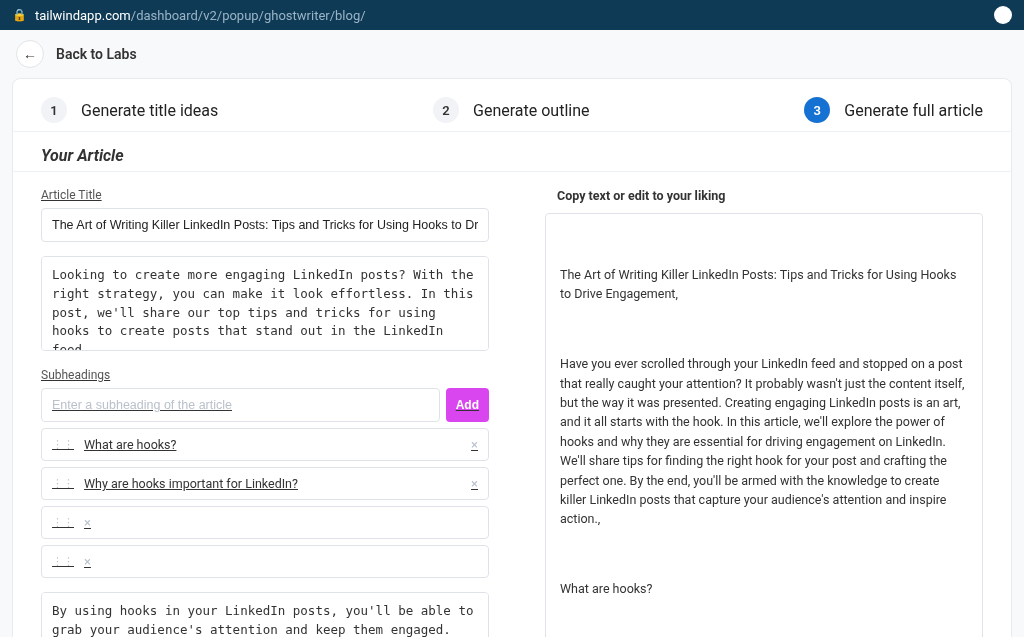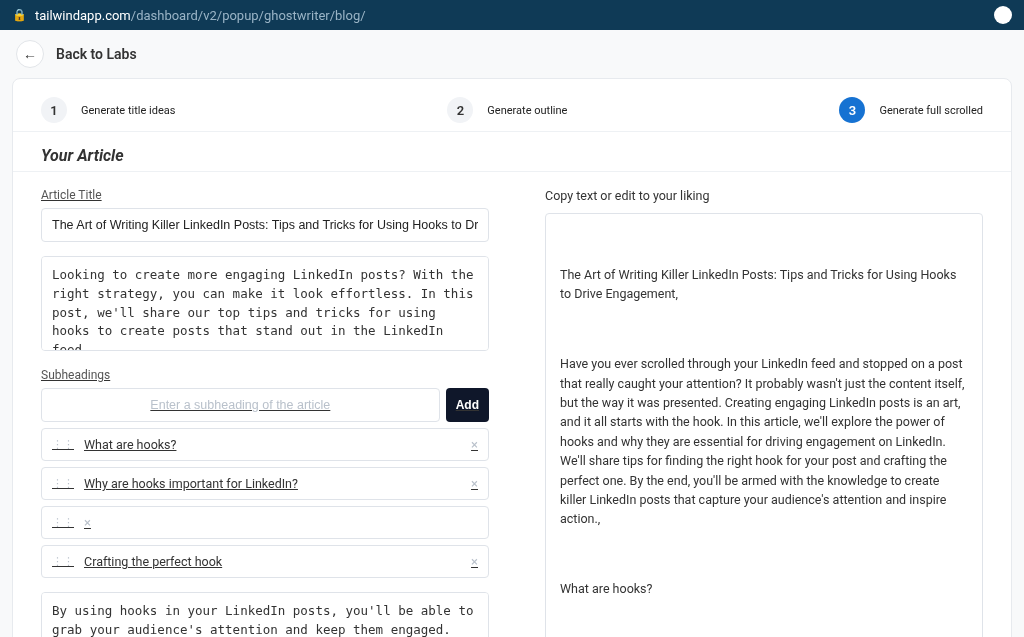--- a/index.html
+++ b/index.html
@@ -43,53 +43,53 @@
     display: flex; justify-content: space-between; padding: 18px 28px 8px 28px;
     border-bottom: 1px solid #eef1f4;
   }
   .step { display:flex; align-items:center; gap:14px; }
   .step-num {
     width: 26px; height: 26px; border-radius: 50%; background: #f1f3f6;
     display:flex; align-items:center; justify-content:center;
     font-weight:600; font-size:13px; color:#333;
   }
   .step.active .step-num { background: #1672d2; color:#fff; }
-  .step-label { font-size: 11px; color:#222;text-align:right; }
+  .step-label { font-size: 16px; color:#222;text-align:right; }
   .section-title { font-weight: 700; font-size: 16px; padding: 14px 28px 6px 28px; font-style: italic; }
   .divider { height:1px; background:#eef1f4; }
   .cols {
     display:flex; gap: 56px; padding: 16px 28px 0 28px;
   }
   .left { flex: 0 0 448px; }
   .right { flex: 1; display:flex; flex-direction:column; }
   .field-label { font-size: 12px; color:#555; margin-bottom: 6px; display:block; }
   .input-text {
     width:100%; border:1px solid #dfe3e9; border-radius:4px;
     padding: 9px 10px; font-size: 12.5px; color:#222; background:#fff;
   }
   .textarea {
     width:100%; border:1px solid #dfe3e9; border-radius:4px;
     padding: 9px 10px; font-size: 12.5px; color:#333; background:#fff;
     line-height:1.5; resize:none;
   }
   .group { margin-bottom: 14px; text-decoration: underline; }
   .sub-row { display:flex; gap:6px; margin-bottom:6px; }
-  .sub-row .input-text { flex:1;text-align:center; }
+  .sub-row .input-text { flex:1; }
   .add-btn {
-    background:#0f172a; color:#fff; border:none; border-radius:4px;
+    background:#d946ef; color:#fff; border:none; border-radius:4px;
     padding: 0 10px; font-size:12px; font-weight:600; cursor:pointer;text-align:center;
   }
   .sub-item {
     display:flex; align-items:center; border:1px solid #dfe3e9; border-radius:4px;
     padding:8px 10px; margin-bottom:6px; font-size:12.5px; color:#333; background:#fff;
   }
   .drag-icon { color:#b9c1cb; margin-right:10px; font-size:11px; }
   .sub-item .txt { flex:1; }
   .close-icon { color:#b9c1cb; font-size:13px; cursor:pointer; }
-  .copy-label { font-weight:400; font-size:12.5px; margin-bottom:10px; }
+  .copy-label { font-weight:700; font-size:12.5px; margin-bottom:10px;margin-left:12px; }
   .preview-box {
     flex:1; border:1px solid #dfe3e9; border-radius:4px; background:#fff;
     padding: 12px 14px; font-size:12.5px; line-height:1.55; color:#333;
     white-space: pre-wrap; overflow:auto; min-height:420px;
   }
   .preview-box p { margin-bottom:12px; }
   input::placeholder { color:#b9c1cb; }
 </style>
 </head>
 <body>
@@ -114,21 +114,21 @@
     <div class="step">
       <div class="step-num">1</div>
       <div class="step-label">Generate title ideas</div>
     </div>
     <div class="step">
       <div class="step-num">2</div>
       <div class="step-label">Generate outline</div>
     </div>
     <div class="step active">
       <div class="step-num">3</div>
-      <div class="step-label">Generate full scrolled</div>
+      <div class="step-label">Generate full article</div>
     </div>
   </div>
 
   <div class="section-title">Your Article</div>
   <div class="divider"></div>
 
   <div class="cols">
     <div class="left">
 
       <div class="group">
@@ -155,21 +155,20 @@
           <span class="drag-icon">⋮⋮</span>
           <span class="txt">Why are hooks important for LinkedIn?</span>
           <span class="close-icon">×</span>
         </div>
         <div class="sub-item">
           <span class="drag-icon">⋮⋮</span>
           <span class="close-icon">×</span>
         </div>
         <div class="sub-item">
           <span class="drag-icon">⋮⋮</span>
-          <span class="txt">Crafting the perfect hook</span>
           <span class="close-icon">×</span>
         </div>
       </div>
 
       <div class="group">
         <textarea class="textarea" rows="4" style="">By using hooks in your LinkedIn posts, you'll be able to grab your audience's attention and keep them engaged. Remember to keep your hooks relevant and to always deliver on your promise. With these tips and tricks, you'll be well on your way to creating killer LinkedIn posts that inspire action.</textarea>
       </div>
 
     </div>
 

